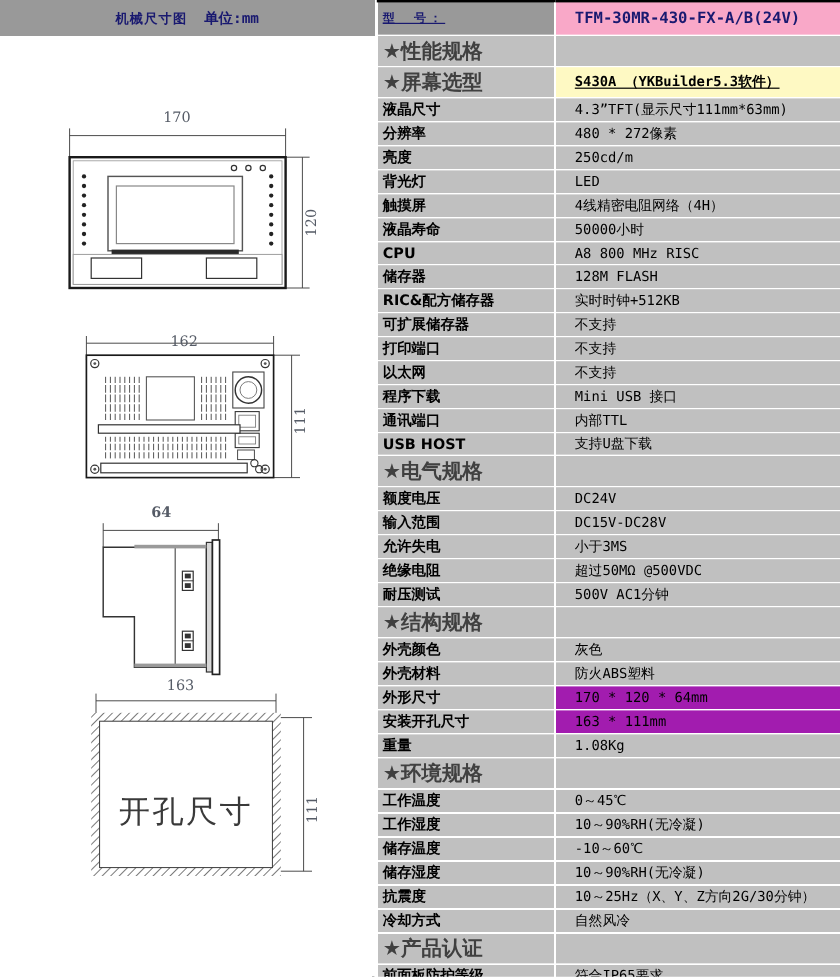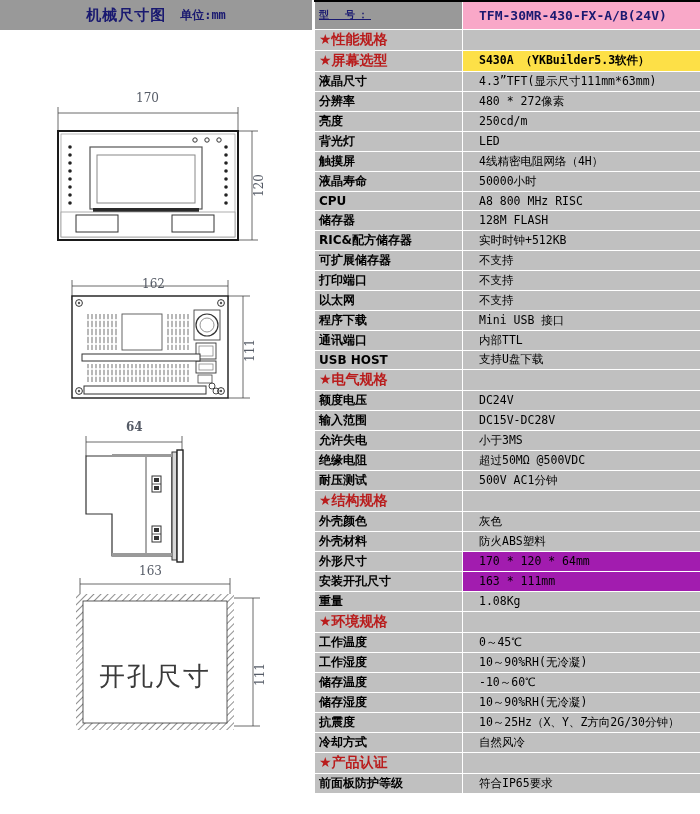--- a/index.html
+++ b/index.html
@@ -18,21 +18,21 @@
     box-sizing:border-box;
     border-right:2px solid #000;
   }
   .left-header{
     height:30px;width:312px;
     background:#999999;
     display:flex;align-items:center;justify-content:center;
     box-sizing:border-box;
   }
   .left-header .title{
-    color:#191970;font-weight:bold;font-size:15px;
+    color:#191970;font-weight:bold;font-size:11px;
     letter-spacing:1px;
     font-family:Liberation Mono, monospace;
     text-align:center;
   }
   .left-header .unit{
     color:#191970;font-weight:bold;font-size:12px;
     margin-left:14px;
     font-family:"DejaVu Sans Mono",monospace;
   }
 
@@ -107,28 +107,28 @@
   }
   tr.model td.value{
     background:#f9a8c8;
     color:#191970;
     font-weight:bold;
     font-size:13px;
   }
 
   
   td.section{
-    color:#b91c1c;
+    color:#404040;
     font-weight:bold;
     font-family:"DejaVu Sans",sans-serif;
-    font-size:14px;
+    font-size:17px;
   }
 
   
-  td.hl-yellow{background:#fde047;font-weight:bold;color:#000;}
+  td.hl-yellow{background:#fef9c3;font-weight:bold;color:#000;text-decoration:underline;}
   td.hl-orange{background:#a21caf;}
 </style>
 </head>
 <body>
 
 <div class="page">
 
   <div class="left-panel">
 
     <div class="left-header">

